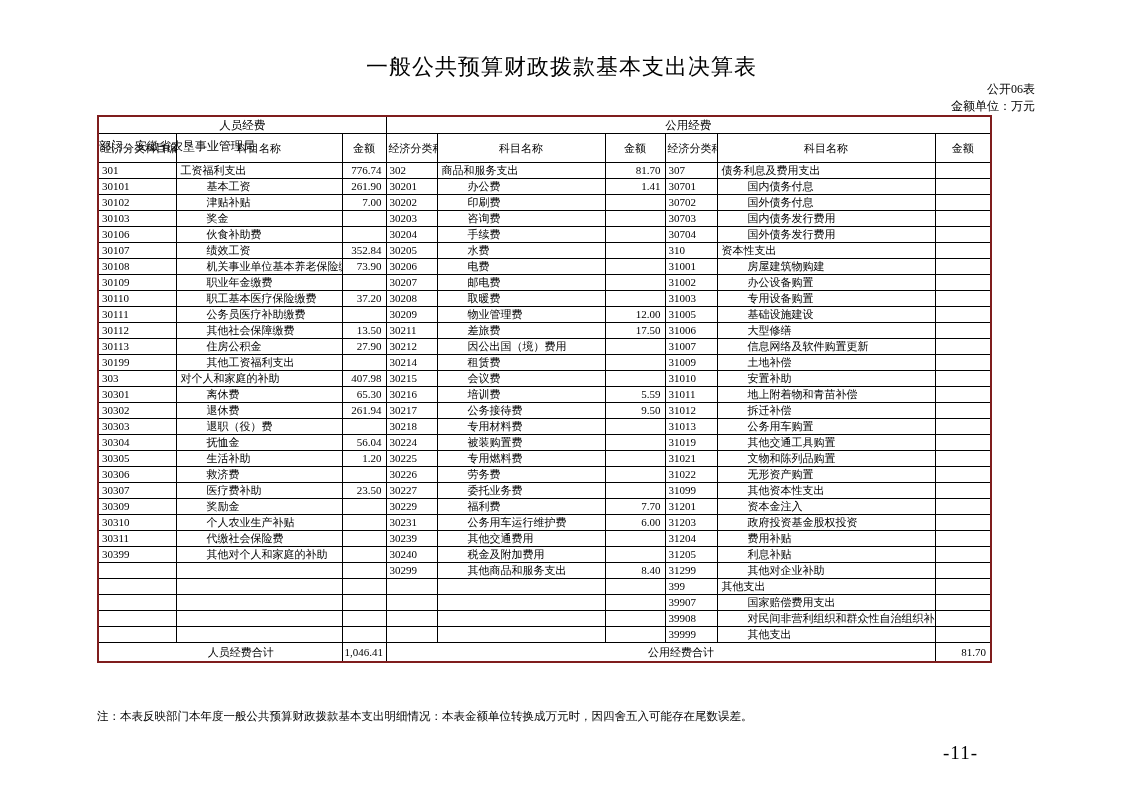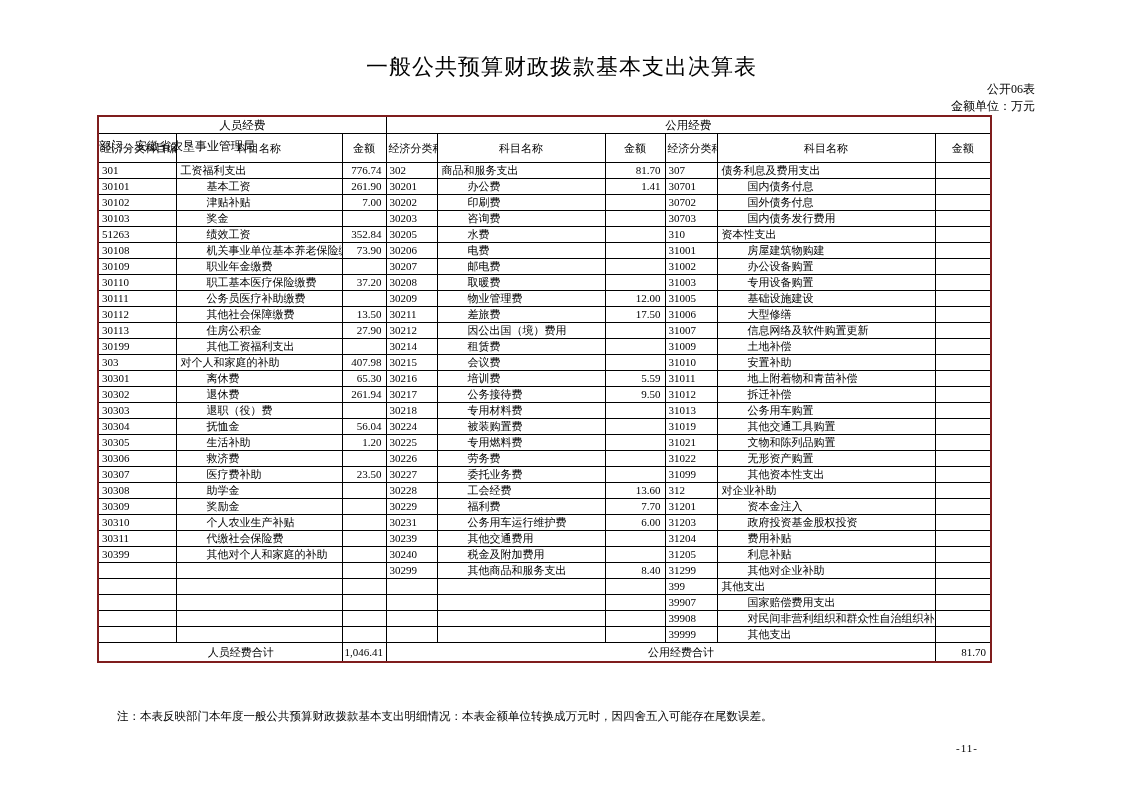--- a/index.html
+++ b/index.html
@@ -29,22 +29,22 @@
     height:26px;font-size:11px;line-height:12px;text-align:center;
     padding:1px 2px;white-space:normal;
   }
   tbody td{height:15px;font-size:11px;line-height:15px;}
   td.code{text-align:left;padding:0 2px 0 3px;}
   td.name{text-align:left;padding:0 2px 0 4px;}
   td.name.sub{padding-left:30px;}
   td.amt{text-align:right;padding:0 4px 0 2px;}
   tfoot td{height:16px;font-size:11px;}
   tfoot td.lbl{text-align:center;padding-left:42px;}
-  #note-line{position:absolute;top:709px;left:97px;font-size:11.5px;margin-left:20px;}
-  #page-number{position:absolute;top:742px;right:145px;font-size:11px;letter-spacing:1px;}
+  #note-line{position:absolute;top:709px;left:97px;font-size:11.5px;}
+  #page-number{position:absolute;top:742px;right:145px;font-size:19px;letter-spacing:1px;}
 </style>
 </head>
 <body>
 
 <div id="page">
 
   <div id="doc-title">一般公共预算财政拨款基本支出决算表</div>
   <div id="form-code">公开06表</div>
   <div id="dept-line">部门：安徽省农垦事业管理局</div>
   <div id="unit-line">金额单位：万元</div>
@@ -117,21 +117,32 @@
           <td class="name sub">奖金</td>
           <td class="amt"></td>
           <td class="code">30203</td>
           <td class="name sub">咨询费</td>
           <td class="amt"></td>
           <td class="code">30703</td>
           <td class="name sub">国内债务发行费用</td>
           <td class="amt"></td>
         </tr>
         <tr>
-          <td class="code">51263</td>
+          <td class="code">30106</td>
+          <td class="name sub">伙食补助费</td>
+          <td class="amt"></td>
+          <td class="code">30204</td>
+          <td class="name sub">手续费</td>
+          <td class="amt"></td>
+          <td class="code">30704</td>
+          <td class="name sub">国外债务发行费用</td>
+          <td class="amt"></td>
+        </tr>
+        <tr>
+          <td class="code">30107</td>
           <td class="name sub">绩效工资</td>
           <td class="amt">352.84</td>
           <td class="code">30205</td>
           <td class="name sub">水费</td>
           <td class="amt"></td>
           <td class="code">310</td>
           <td class="name">资本性支出</td>
           <td class="amt"></td>
         </tr>
         <tr>
@@ -290,31 +301,20 @@
         </tr>
         <tr>
           <td class="code">30307</td>
           <td class="name sub">医疗费补助</td>
           <td class="amt">23.50</td>
           <td class="code">30227</td>
           <td class="name sub">委托业务费</td>
           <td class="amt"></td>
           <td class="code">31099</td>
           <td class="name sub">其他资本性支出</td>
-          <td class="amt"></td>
-        </tr>
-        <tr>
-          <td class="code">30308</td>
-          <td class="name sub">助学金</td>
-          <td class="amt"></td>
-          <td class="code">30228</td>
-          <td class="name sub">工会经费</td>
-          <td class="amt">13.60</td>
-          <td class="code">312</td>
-          <td class="name">对企业补助</td>
           <td class="amt"></td>
         </tr>
         <tr>
           <td class="code">30309</td>
           <td class="name sub">奖励金</td>
           <td class="amt"></td>
           <td class="code">30229</td>
           <td class="name sub">福利费</td>
           <td class="amt">7.70</td>
           <td class="code">31201</td>

